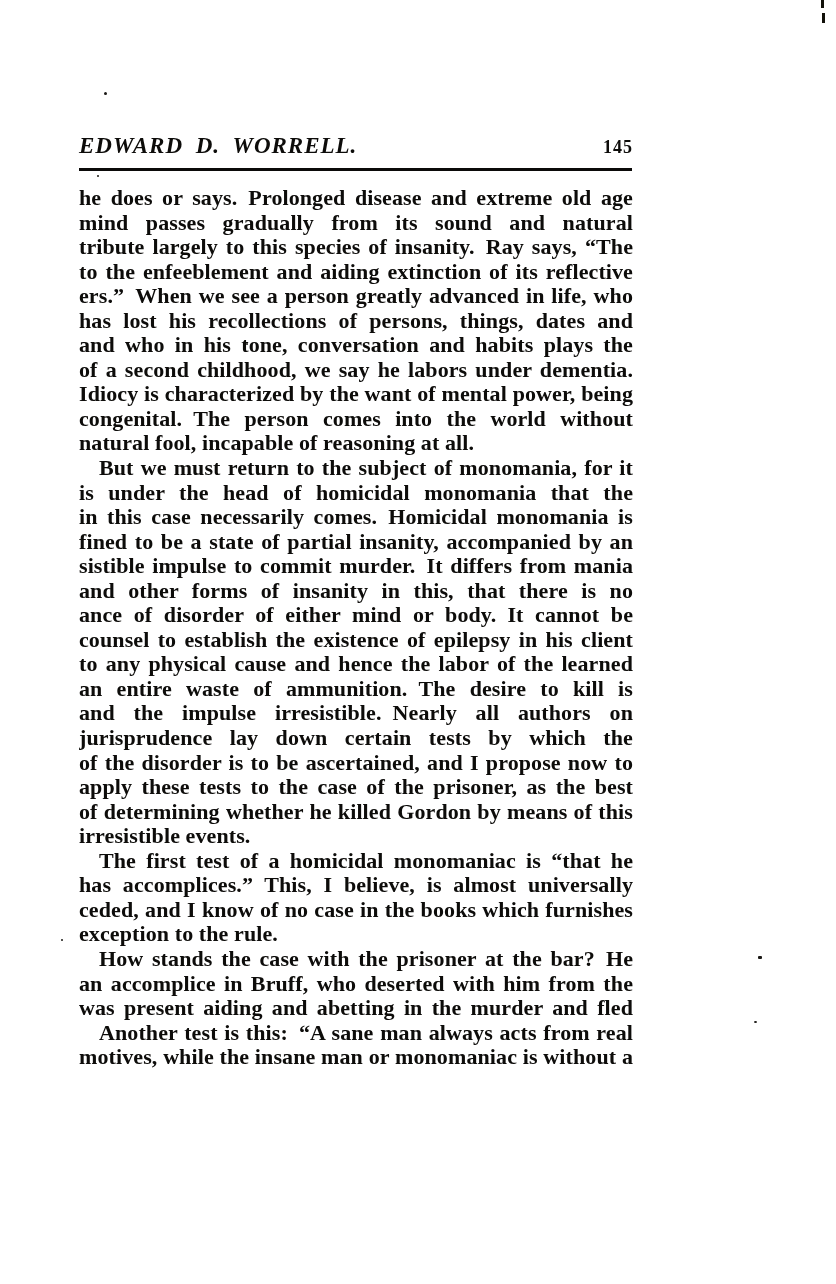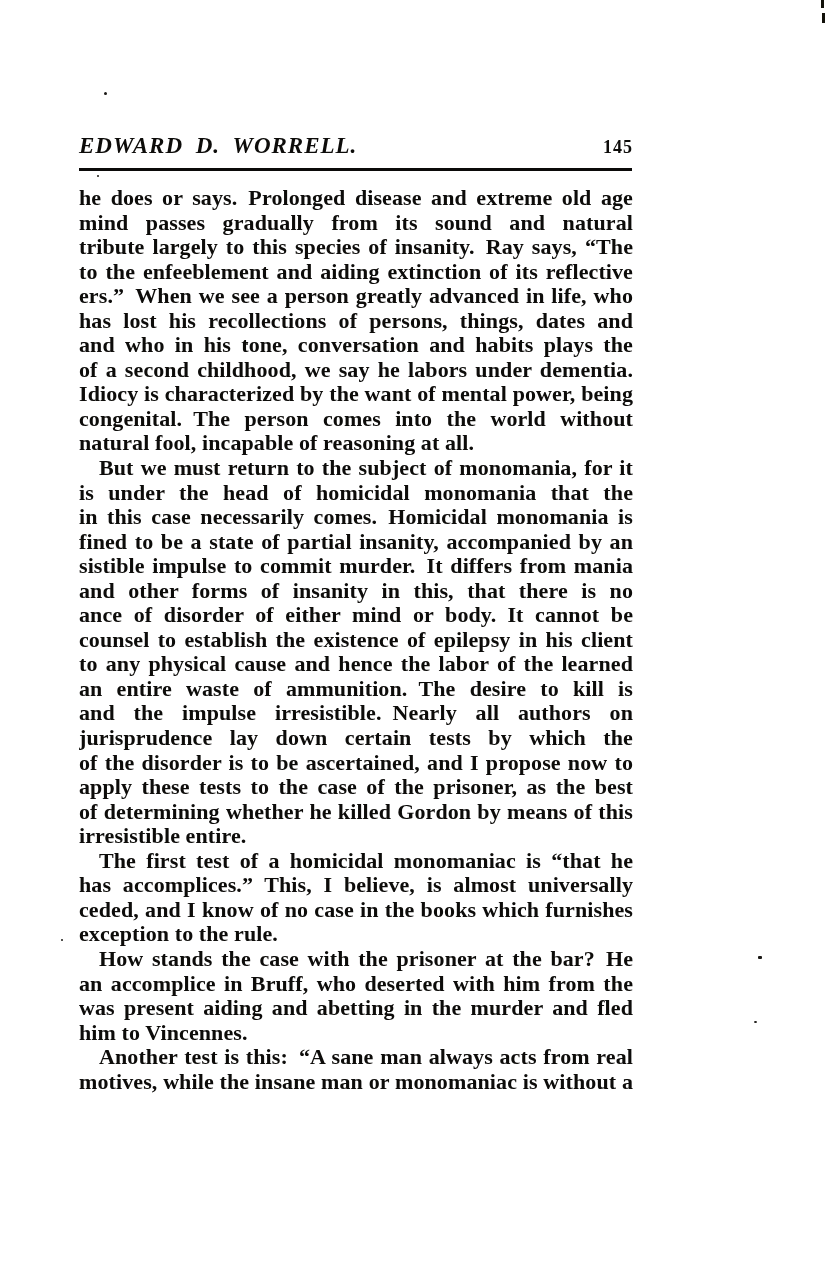--- a/index.html
+++ b/index.html
@@ -125,29 +125,28 @@
     <div class="line">and other forms of insanity in this, that there is no appear-</div>
     <div class="line">ance of disorder of either mind or body. It cannot be traced</div>
     <div class="line">counsel to establish the existence of epilepsy in his client was</div>
     <div class="line">to any physical cause and hence the labor of the learned</div>
     <div class="line">an entire waste of ammunition. The desire to kill is sudden</div>
     <div class="line">and the impulse irresistible. Nearly all authors on medical</div>
     <div class="line">jurisprudence lay down certain tests by which the existence</div>
     <div class="line">of the disorder is to be ascertained, and I propose now to</div>
     <div class="line">apply these tests to the case of the prisoner, as the best method</div>
     <div class="line">of determining whether he killed Gordon by means of this</div>
-    <div class="line end">irresistible entire.</div>
+    <div class="line end">irresistible events.</div>
 
     <div class="line indent">The first test of a homicidal monomaniac is “that he never</div>
     <div class="line">has accomplices.” This, I believe, is almost universally con-</div>
     <div class="line">ceded, and I know of no case in the books which furnishes an</div>
     <div class="line end">exception to the rule.</div>
 
     <div class="line indent">How stands the case with the prisoner at the bar? He had</div>
     <div class="line">an accomplice in Bruff, who deserted with him from the fort,</div>
     <div class="line">was present aiding and abetting in the murder and fled with</div>
-    <div class="line end">him to Vincennes.</div>
 
     <div class="line indent">Another test is this: “A sane man always acts from real</div>
     <div class="line">motives, while the insane man or monomaniac is without a</div>
   </div>
 
 </div>
 
 </body></html>

